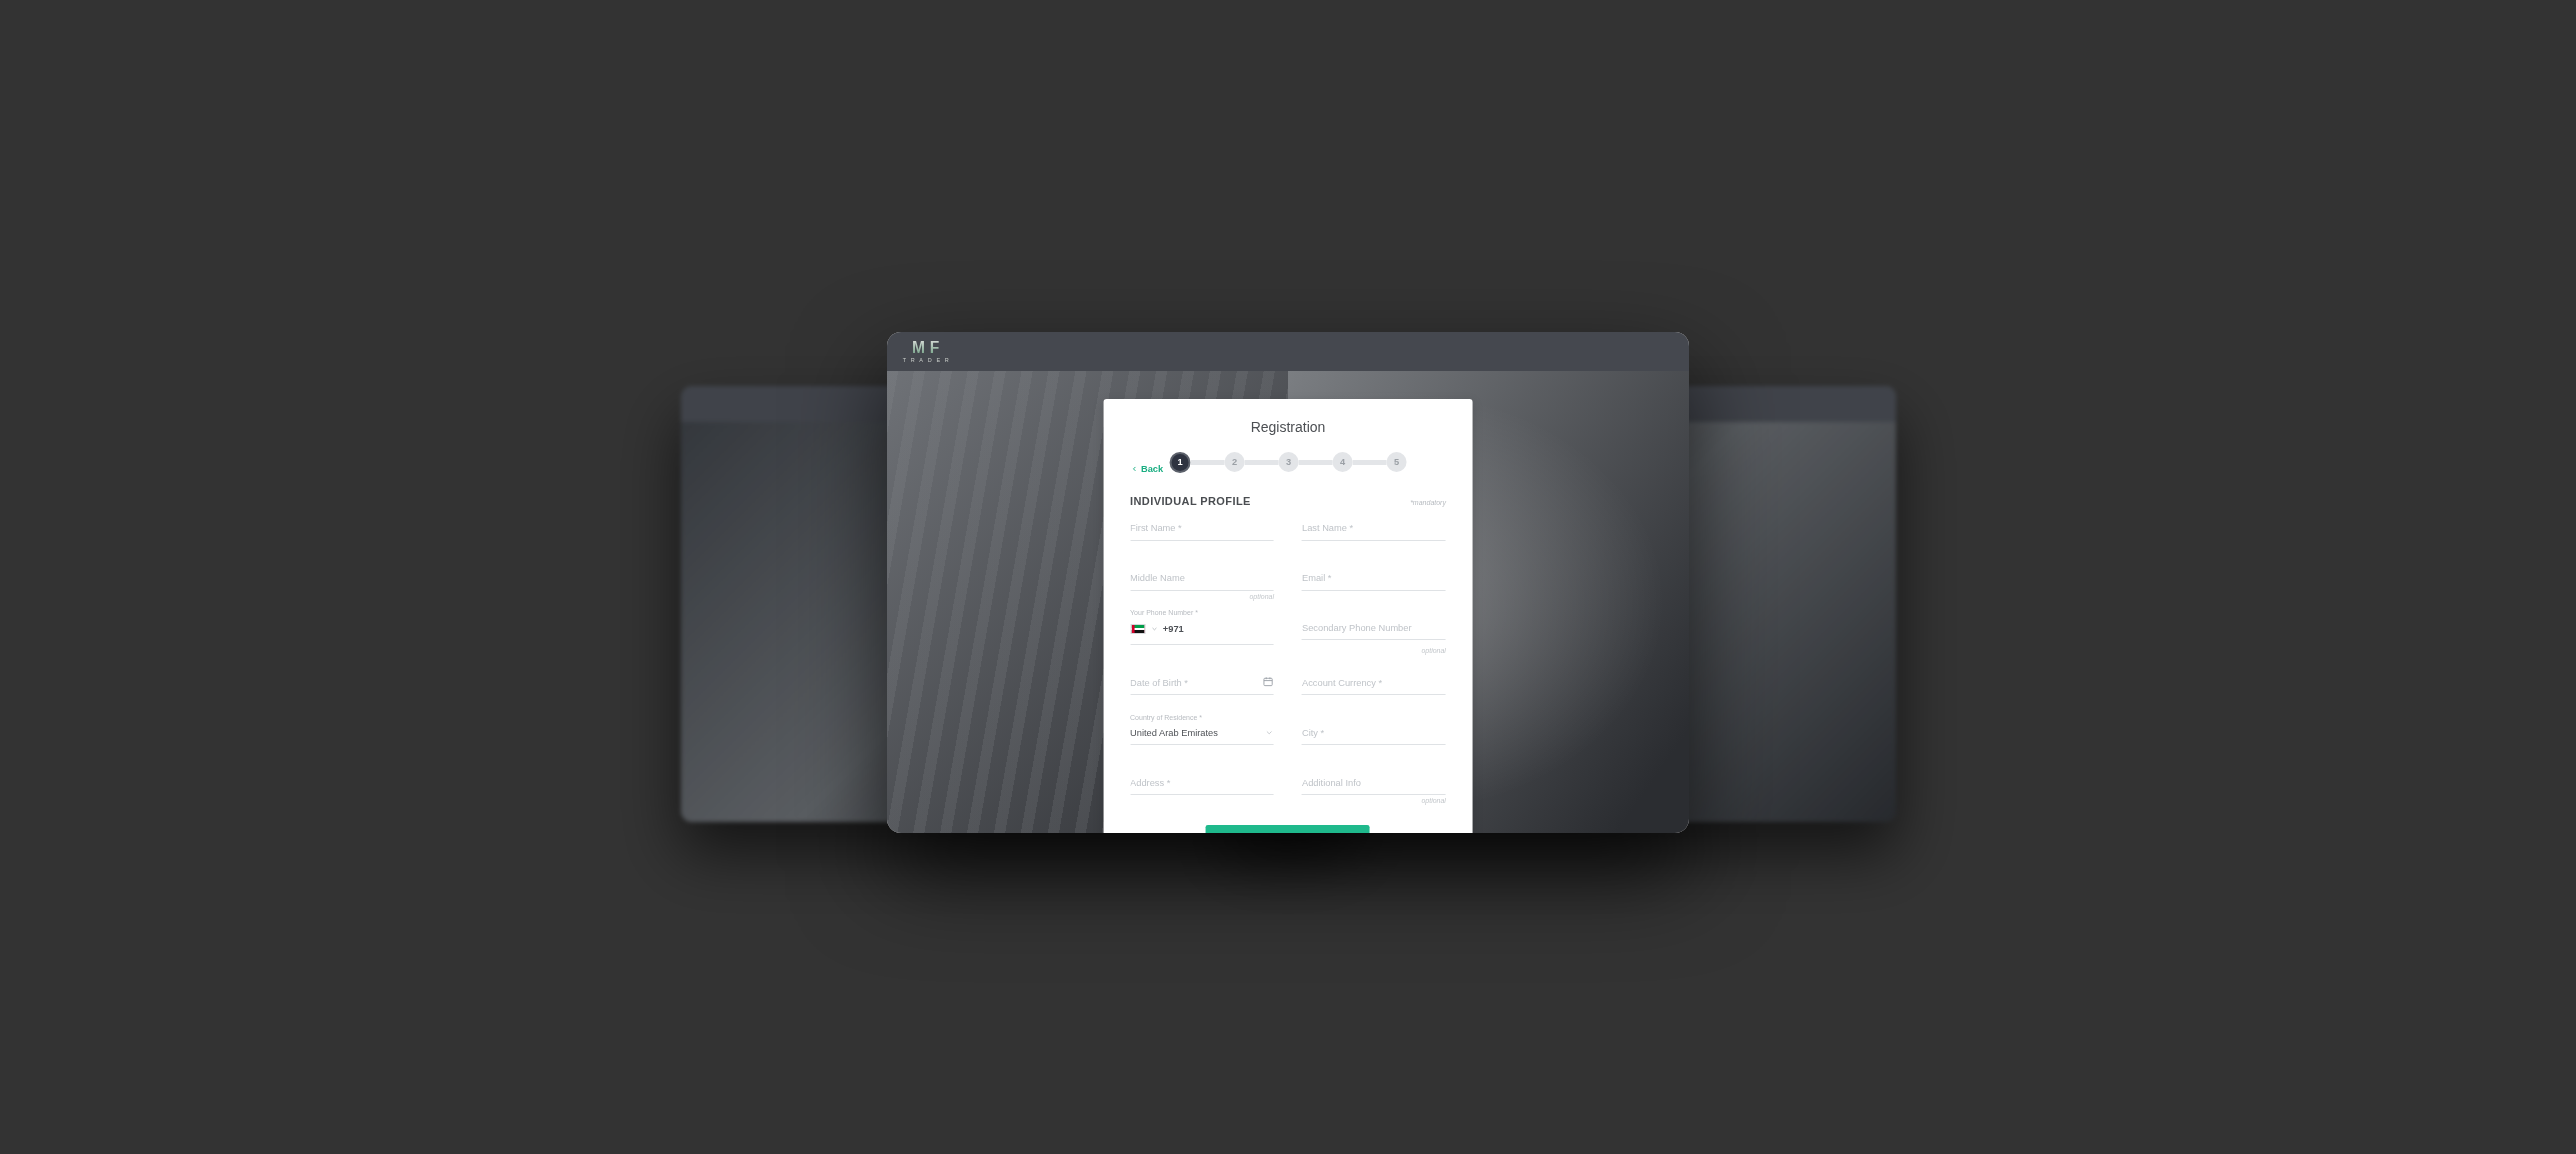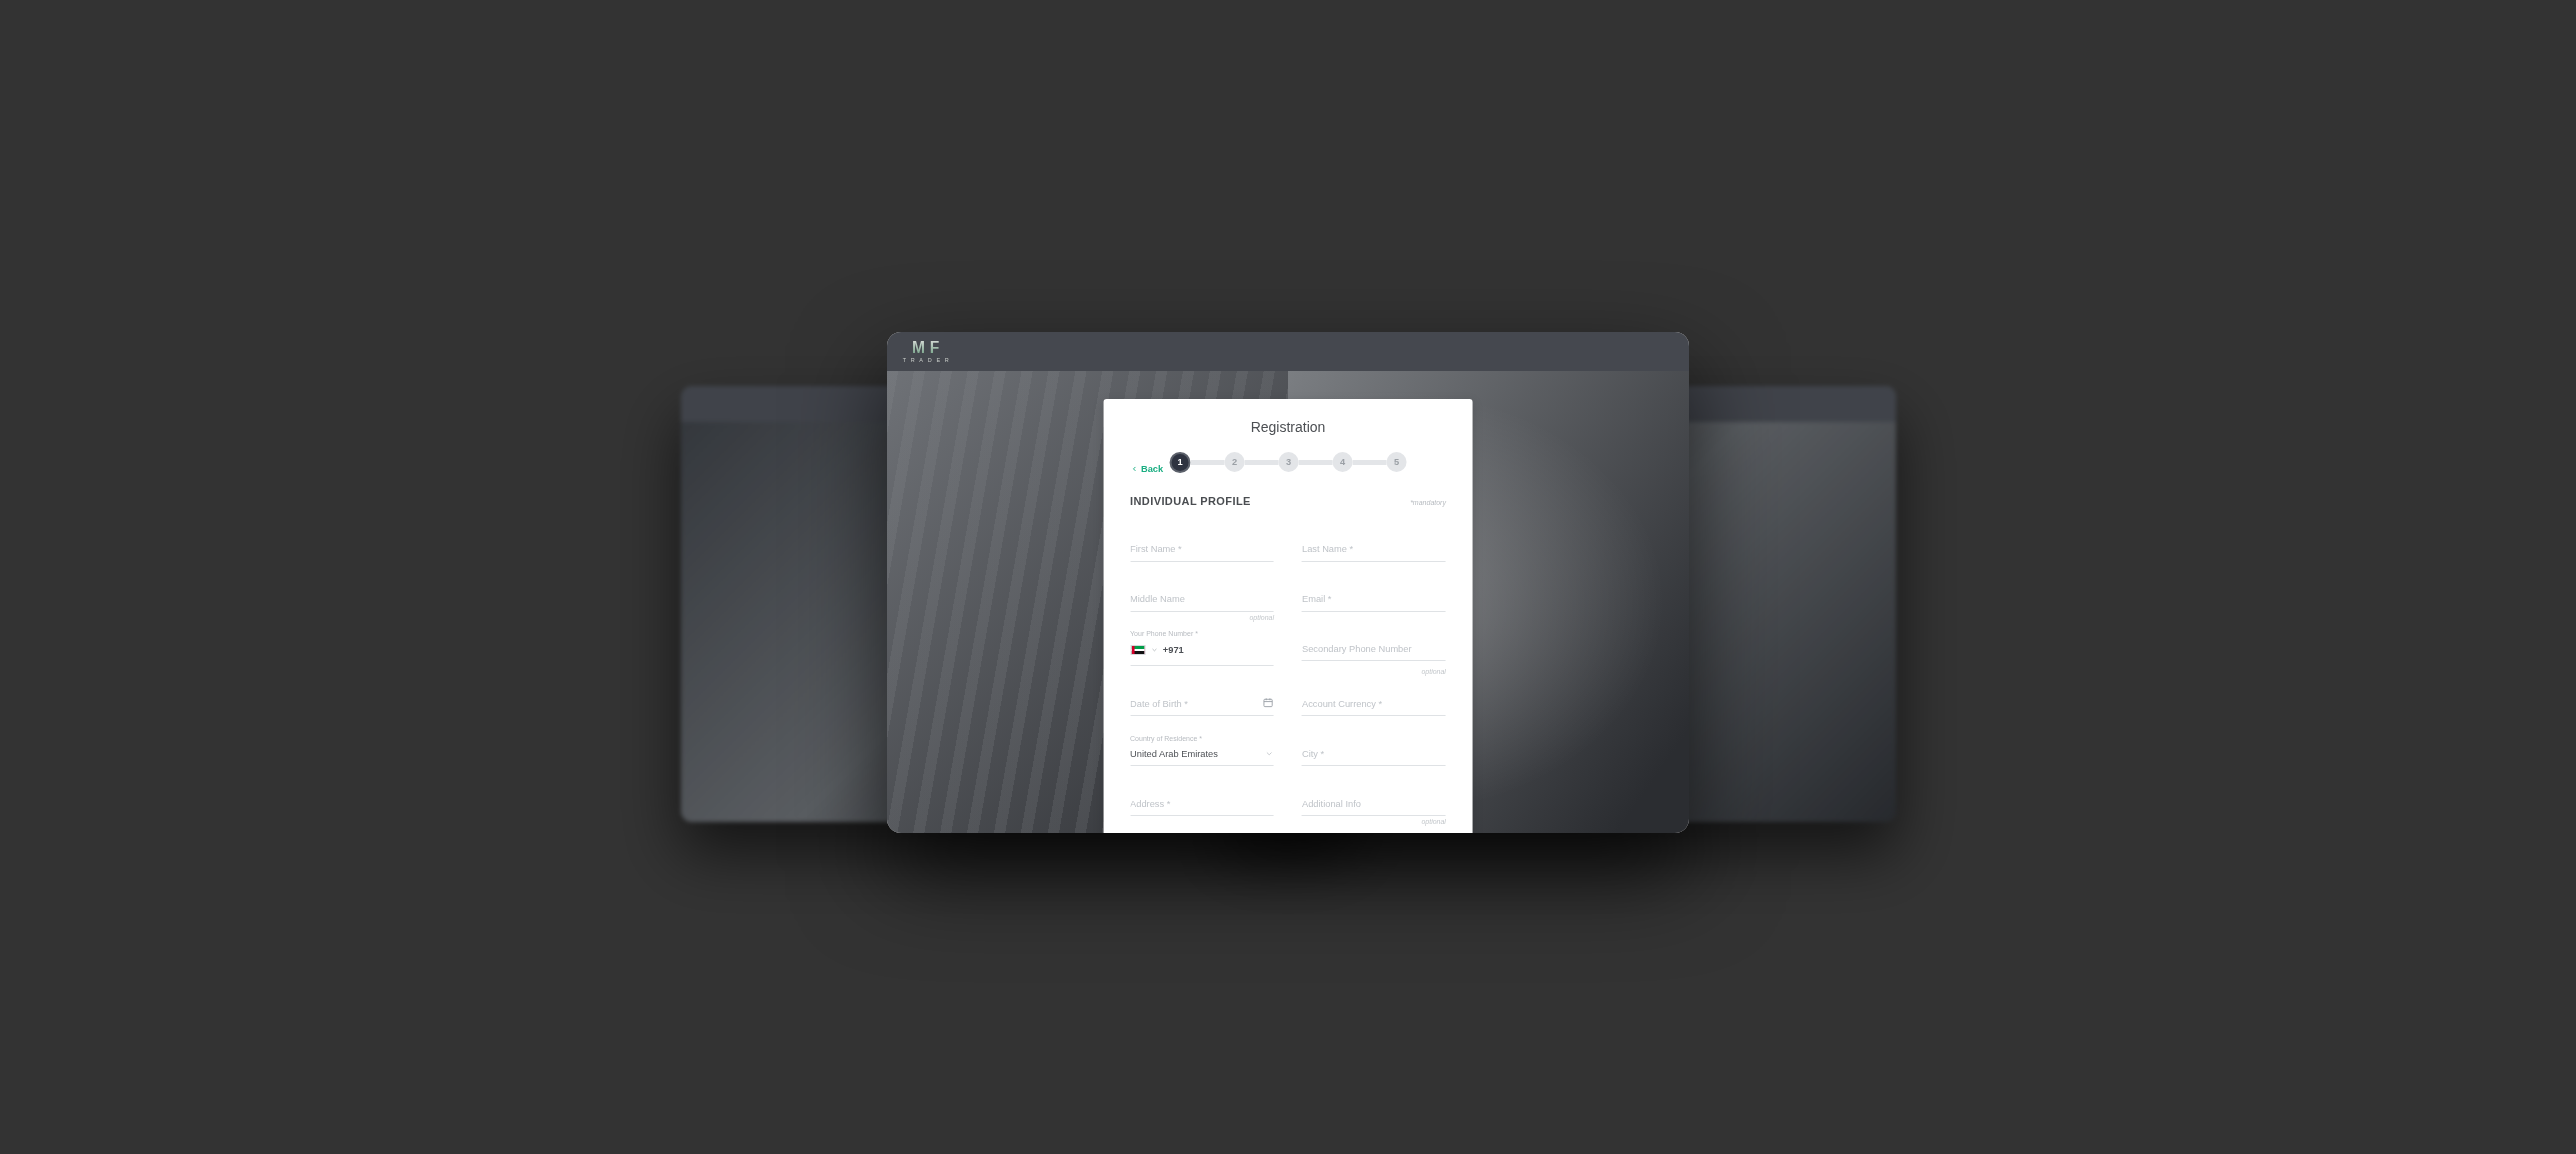--- a/index.html
+++ b/index.html
@@ -124,21 +124,21 @@
     background:#e3e5e8; color:#9ba0a6;
     display:flex; align-items:center; justify-content:center;
     font-size:9.3px; font-weight:600;
   }
   .step.active { background:#2e3340; color:#ffffff; border:2.3px solid #5c616b; box-sizing:content-box; width:17px; height:17px;}
   .step-line { width:34px; height:4.7px; background:#e3e5e8; }
 
   
   .section-row {
     display:flex; justify-content:space-between; align-items:baseline;
-    margin-bottom:33px;
+    margin-bottom:12px;
   }
   .section-title {
     font-size:11px; letter-spacing:0.4px; color:#4a4d51; font-weight:600;
   }
   .mandatory {
     font-size:7px; color:#b7bbc0; font-style:italic;
   }
 
   
   .form-grid {

